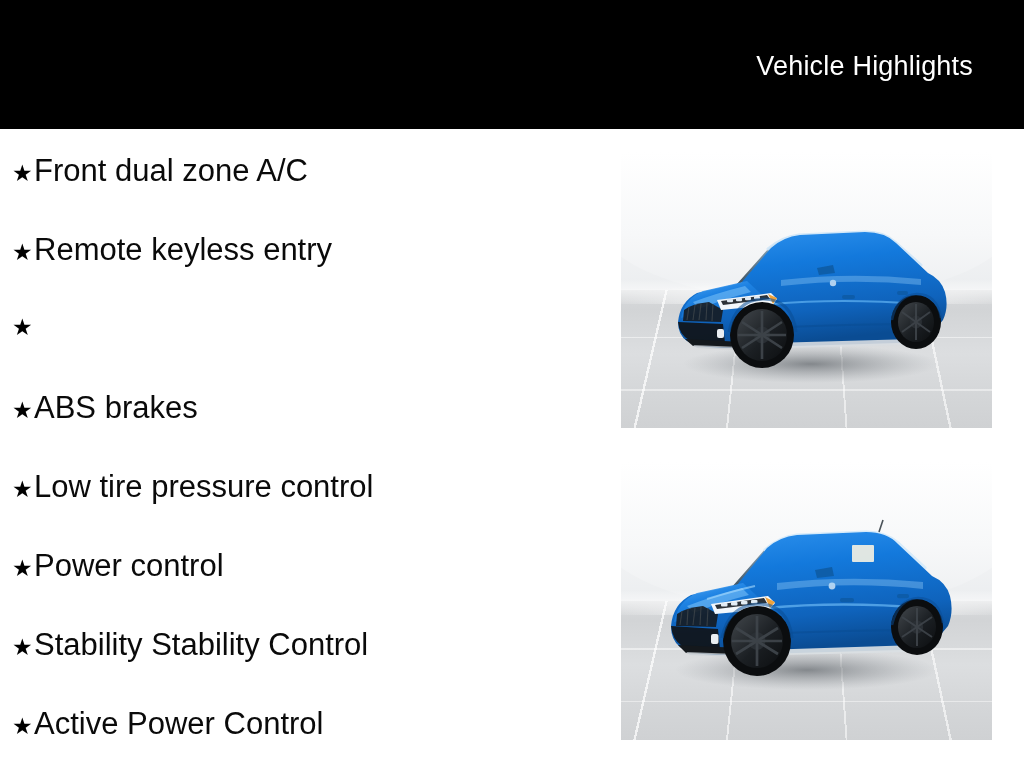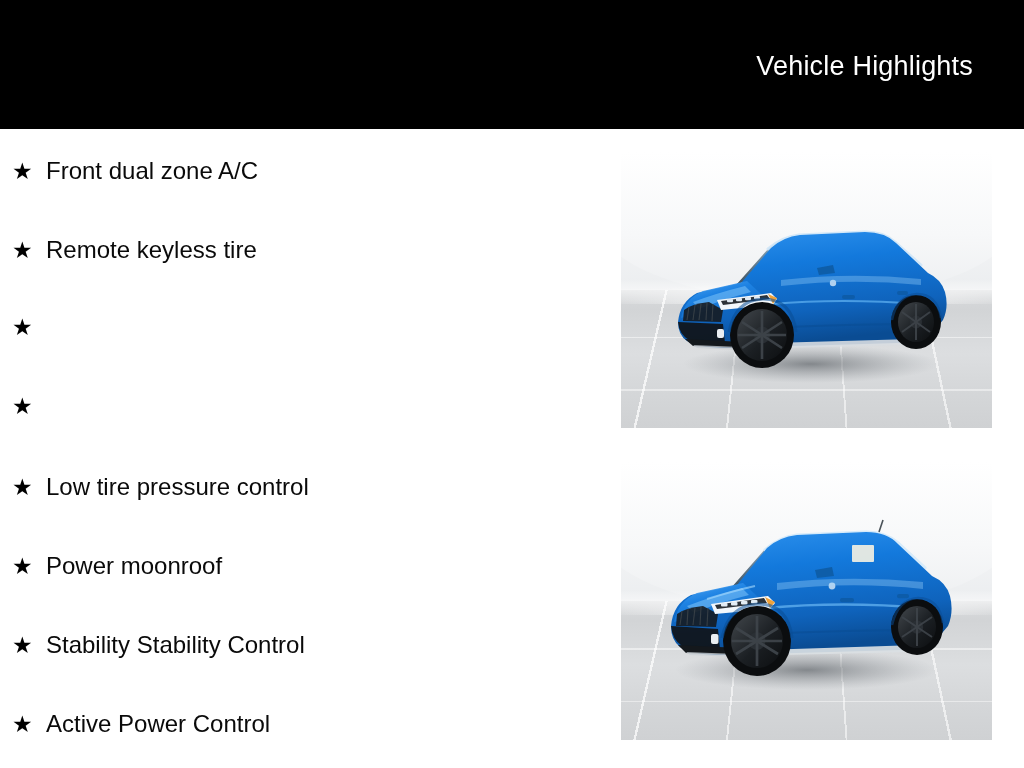--- a/index.html
+++ b/index.html
@@ -79,22 +79,22 @@
     display: inline-block;
     width: 20px;
     font-size: 23px;
     line-height: 28px;
     color: #000000;
     text-align: left;
     flex: 0 0 auto;
   }
   .feature-label {
     display: inline-block;
-    margin-left: 14px;
-    font-size: 24px;
+    margin-left: 2px;
+    font-size: 31px;
     line-height: 32px;
     color: #0a0a0a;
     font-weight: 400;
   }
 
   
   .photo {
     position: absolute;
     left: 621px;
     width: 371px;
@@ -184,39 +184,40 @@
 
   <ul class="feature-list">
 
     <li class="feature-item i0">
       <span class="bullet-star">★</span>
       <span class="feature-label">Front dual zone A/C</span>
     </li>
 
     <li class="feature-item i1">
       <span class="bullet-star">★</span>
-      <span class="feature-label">Remote keyless tire</span>
+      <span class="feature-label">Remote keyless entry</span>
     </li>
 
     <li class="feature-item i2">
       <span class="bullet-star">★</span>
     </li>
 
     <li class="feature-item i3">
       <span class="bullet-star">★</span>
+      <span class="feature-label">ABS brakes</span>
     </li>
 
     <li class="feature-item i4">
       <span class="bullet-star">★</span>
       <span class="feature-label">Low tire pressure control</span>
     </li>
 
     <li class="feature-item i5">
       <span class="bullet-star">★</span>
-      <span class="feature-label">Power moonroof</span>
+      <span class="feature-label">Power control</span>
     </li>
 
     <li class="feature-item i6">
       <span class="bullet-star">★</span>
       <span class="feature-label">Stability Stability Control</span>
     </li>
 
     <li class="feature-item i7">
       <span class="bullet-star">★</span>
       <span class="feature-label">Active Power Control</span>

